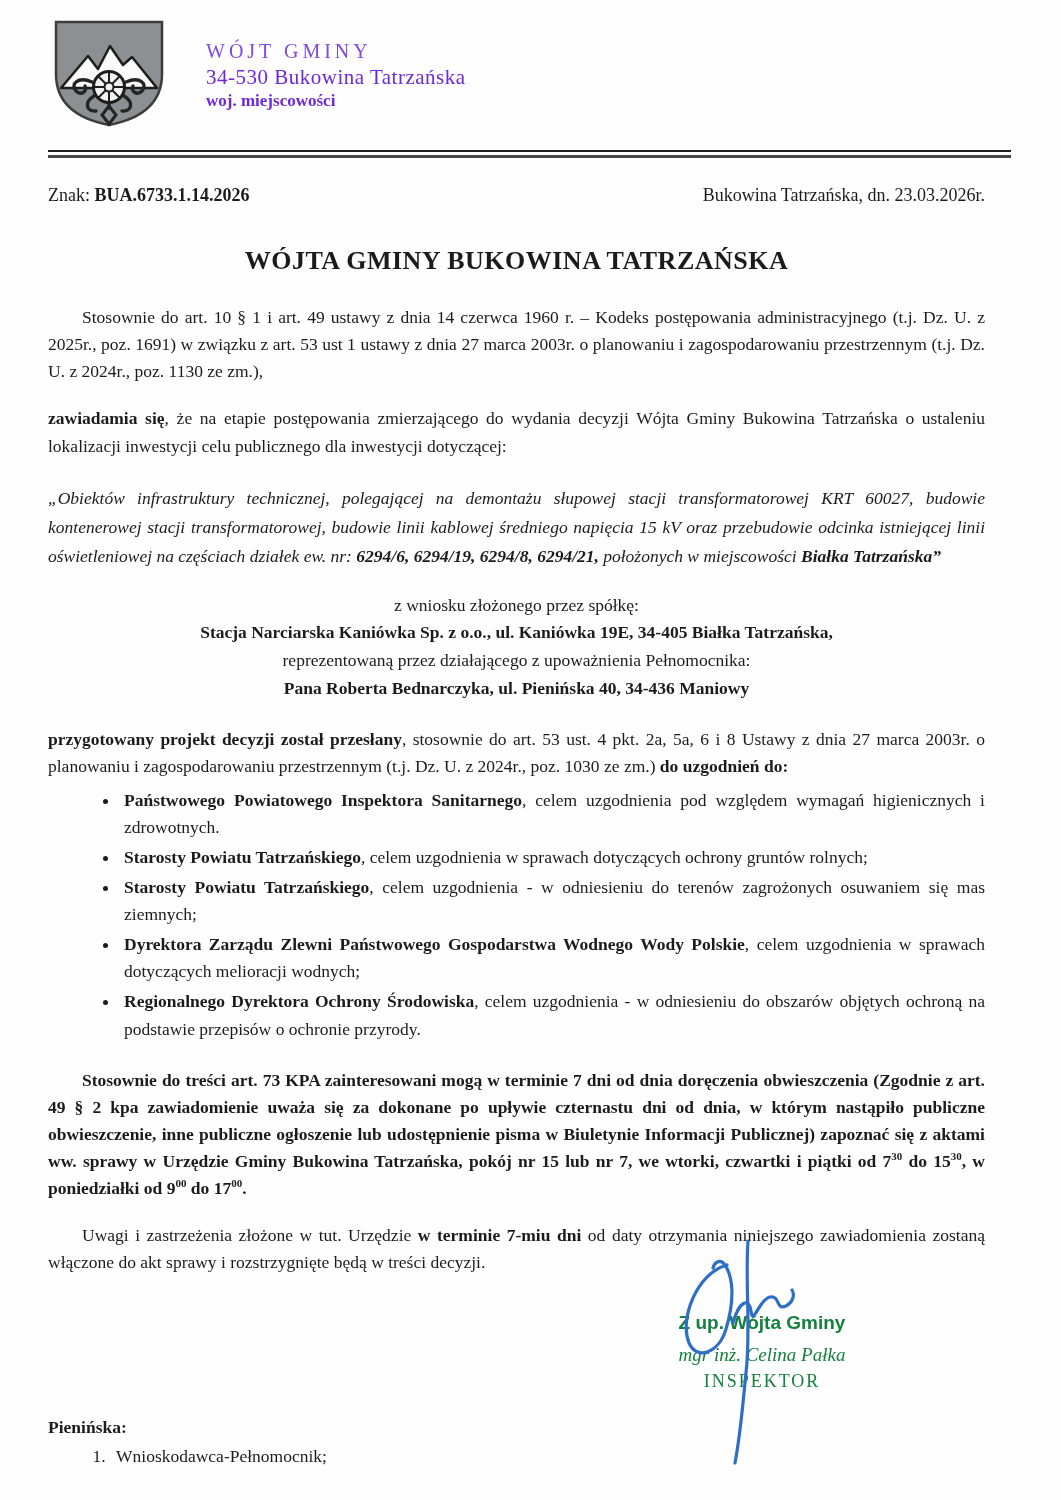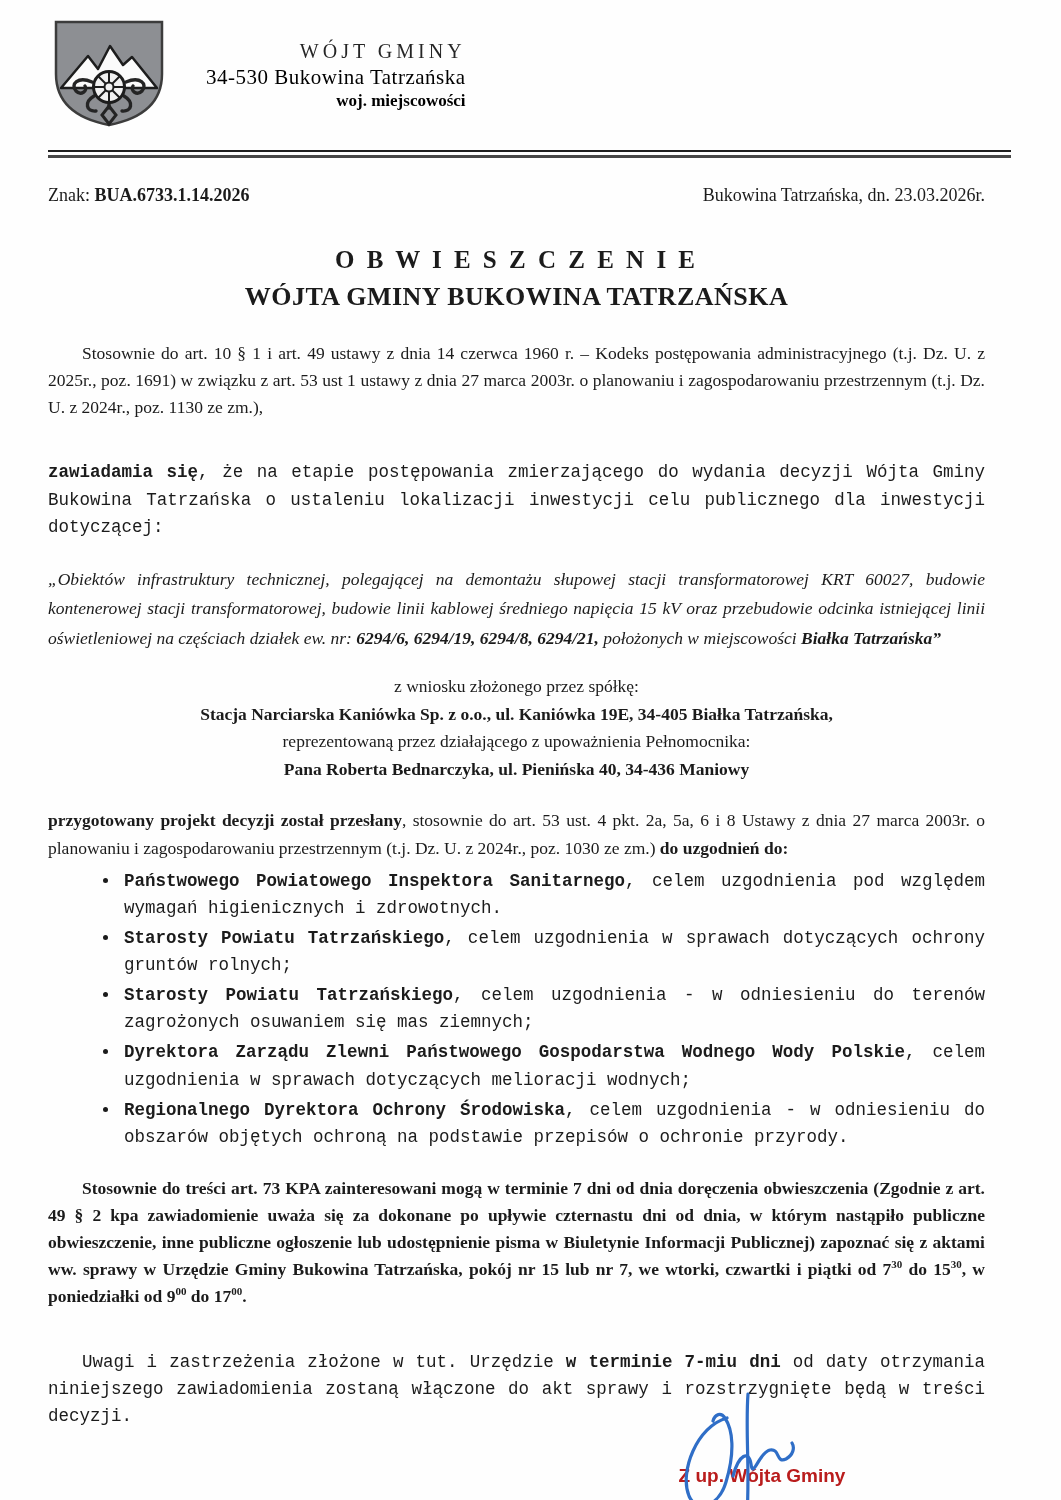--- a/index.html
+++ b/index.html
@@ -7,48 +7,48 @@
     width:1061px;height:1500px;overflow:hidden;
     background:#fefefe;color:#1b1b1b;
     font-family:"Liberation Serif", serif;
     position:relative;
   }
   .page{box-sizing:border-box;width:1061px;height:1500px;padding:16px 76px 0 48px;}
 
   
   .header{display:flex;align-items:center;}
   .coat{flex:0 0 auto;}
-  .stamp-top{margin-left:36px;text-align:right;color:#000000;line-height:1.25;}
+  .stamp-top{margin-left:36px;text-align:left;color:#6d28d9;line-height:1.25;}
   .stamp-top .l1{font-size:20px;letter-spacing:4px;opacity:.85;}
   .stamp-top .l2{font-size:21px;font-weight:normal;letter-spacing:.5px;}
   .stamp-top .l3{font-size:17px;font-weight:bold;}
 
   .rule{margin-top:16px;margin-right:-26px;height:9px;border-top:2px solid #1f1f1f;position:relative;}
   .rule::after{content:"";position:absolute;left:0;right:0;top:3px;height:3px;background:#474747;}
 
   .meta{display:flex;justify-content:space-between;margin-top:24px;font-size:18px;}
   .b{font-weight:bold;}
   .sup{vertical-align:super;font-size:11px;line-height:0;}
 
   .title{margin-top:40px;text-align:center;font-weight:bold;}
   .title .t1{font-size:25px;letter-spacing:3px;}
   .title .t2{font-size:26px;margin-top:8px;letter-spacing:.5px;}
 
   .para{font-size:17.5px;line-height:1.55;text-align:justify;margin:0;}
   .indent{text-indent:34px;}
-  .mt1{margin-top:28px;} .mt2{margin-top:38px;font-family:Liberation Mono, monospace;} .mt3{margin-top:24px;}
+  .mt1{margin-top:28px;} .mt2{margin-top:20px;} .mt3{margin-top:24px;}
   .quote{font-style:italic;line-height:1.68;margin-top:24px;}
 
   .centerblock{margin-top:20px;text-align:center;font-size:17.5px;line-height:1.58;}
 
-  ul.approvals{margin:6px 0 8px 0;padding-left:72px;font-family:Liberation Mono, monospace;}
+  ul.approvals{margin:6px 0 8px 0;padding-left:72px;}
   ul.approvals li{font-size:17.5px;line-height:1.55;text-align:justify;margin-bottom:3px;padding-left:4px;}
 
   .sig-wrap{position:relative;height:128px;margin-top:4px;}
-  .stamp2{position:absolute;right:58px;top:30px;width:330px;text-align:center;color:#b91c1c;line-height:1.3;}
+  .stamp2{position:absolute;right:58px;top:30px;width:330px;text-align:center;color:#15803d;line-height:1.3;}
   .stamp2 .s1{font-family:"Liberation Sans",sans-serif;font-size:19px;font-weight:bold;}
   .stamp2 .s2{font-style:italic;font-size:19px;margin-top:8px;}
   .stamp2 .s3{font-size:18px;letter-spacing:2px;margin-top:2px;}
   .sig-svg{position:absolute;right:118px;top:-46px;pointer-events:none;}
 
   .footer{margin-top:8px;}
   .footer .head{font-size:17.5px;font-weight:bold;}
   ol.received{margin:6px 0 0 0;padding-left:62px;}
   ol.received li{font-size:17.5px;line-height:1.45;padding-left:6px;margin-bottom:2px;}
 </style>
@@ -88,21 +88,20 @@
   </div>
 
   <div class="rule"></div>
 
   <div class="meta">
     <div><span>Znak: </span><span class="b">BUA.6733.1.14.2026</span></div>
     <div>Bukowina Tatrzańska, dn. 23.03.2026r.</div>
   </div>
 
   <div class="title">
-    <div class="t1">O B W I E S Z C Z E N I E</div>
     <div class="t2">WÓJTA GMINY BUKOWINA TATRZAŃSKA</div>
   </div>
 
   <p class="para indent mt1"><span>Stosownie do art. 10 § 1 i art. 49 ustawy z dnia 14 czerwca 1960 r. – Kodeks postępowania administracyjnego (t.j. Dz. U. z 2025r., poz. 1691) w związku z art. 53 ust 1 ustawy z dnia 27 marca 2003r. o planowaniu i zagospodarowaniu przestrzennym (t.j. Dz. U. z 2024r., poz. 1130 ze zm.),</span></p>
 
   <p class="para mt2"><span class="b">zawiadamia się</span><span>, że na etapie postępowania zmierzającego do wydania decyzji Wójta Gminy Bukowina Tatrzańska o ustaleniu lokalizacji inwestycji celu publicznego dla inwestycji dotyczącej:</span></p>
 
   <p class="para quote"><span>„Obiektów infrastruktury technicznej, polegającej na demontażu słupowej stacji transformatorowej KRT 60027, budowie kontenerowej stacji transformatorowej, budowie linii kablowej średniego napięcia 15 kV oraz przebudowie odcinka istniejącej linii oświetleniowej na częściach działek ew. nr: </span><span class="b">6294/6, 6294/19, 6294/8, 6294/21,</span><span> położonych w miejscowości </span><span class="b">Białka Tatrzańska”</span></p>
 
   <div class="centerblock">

